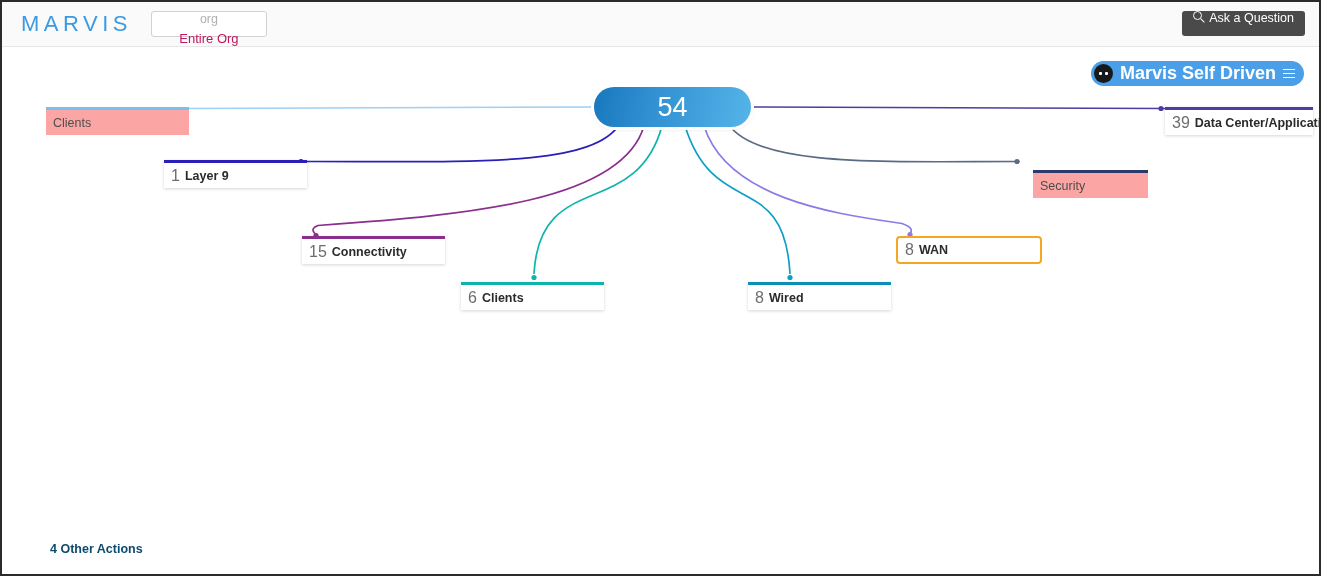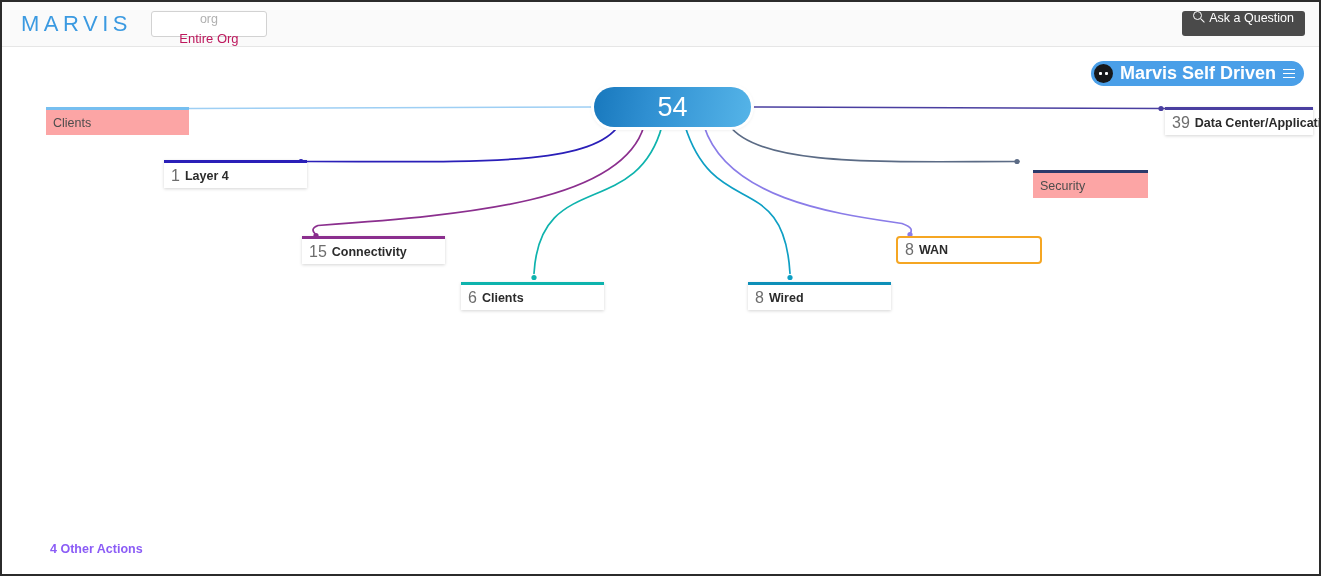--- a/index.html
+++ b/index.html
@@ -211,21 +211,21 @@
   }
   .node.selected .n-count { color: #6d6d6d; }
   .node.selected .n-name { font-weight: 700; color: #2b2b2b; }
 
   
   #other-actions {
     position: absolute;
     left: 48px; bottom: 18px;
     font-size: 12.5px;
     font-weight: 700;
-    color: #8b5cf6;
+    color: #0c4a6e;
     cursor: pointer;
     z-index: 4;
   }
 </style>
 </head>
 <body>
 
 <div id="app">
 
   <div id="topbar">
@@ -282,21 +282,21 @@
     <div id="hub">
       <span id="hub-count">54</span>
     </div>
 
     <div id="nodes-layer">
         <div class="node empty" style="left: 44px; top: 60px; width: 143px; border-top-color: rgb(119, 191, 240);">
           <span class="n-name">Clients</span>
         </div>
         <div class="node" style="left: 162px; top: 113px; width: 143px; border-top-color: rgb(42, 31, 184);">
           <span class="n-count">1</span>
-          <span class="n-name">Layer 4</span>
+          <span class="n-name">Layer 9</span>
         </div>
         <div class="node" style="left: 300px; top: 189px; width: 143px; border-top-color: rgb(139, 47, 142); align-items: center;">
           <span class="n-count">15</span>
           <span class="n-name">Connectivity</span>
         </div>
         <div class="node" style="left: 459px; top: 235px; width: 143px; border-top-color: rgb(14, 179, 173);">
           <span class="n-count">6</span>
           <span class="n-name">Clients</span>
         </div>
         <div class="node" style="left: 746px; top: 235px; width: 143px; border-top-color: rgb(14, 143, 184);">

